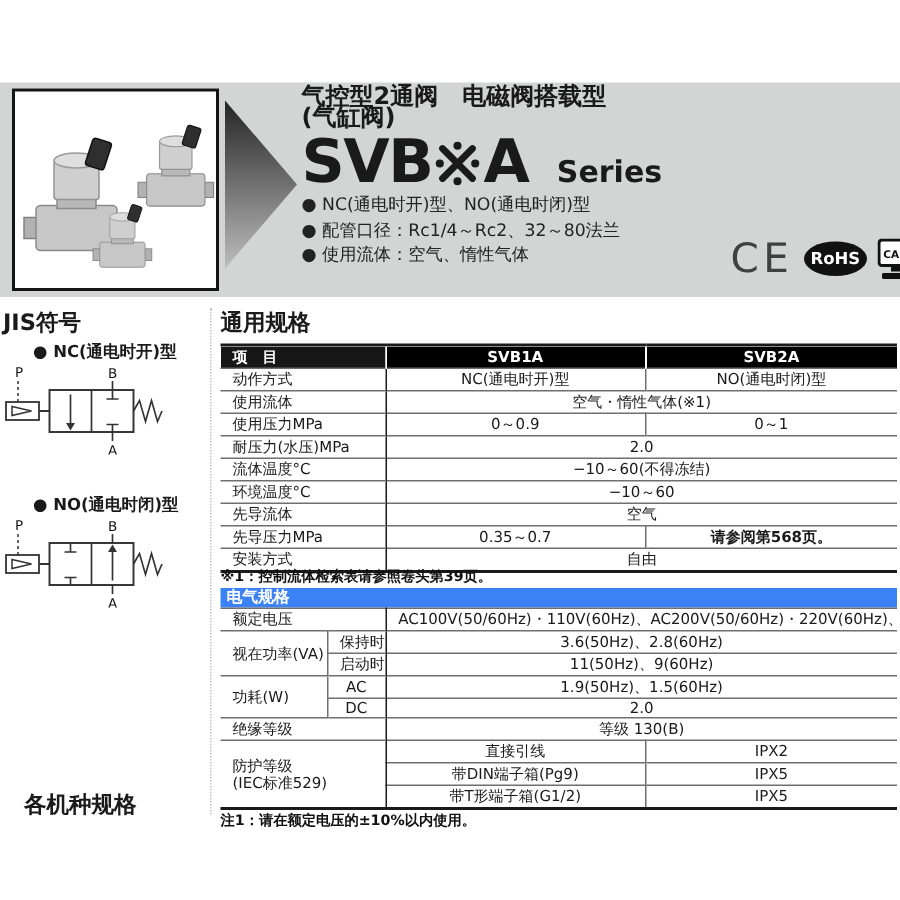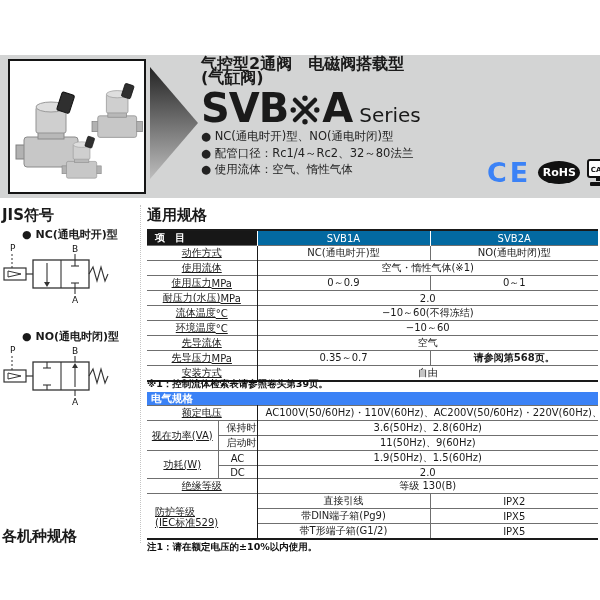--- a/index.html
+++ b/index.html
@@ -9,54 +9,54 @@
   
   .band{position:absolute;left:0;top:55px;width:600px;height:143px;background:#d3d4d4;}
   .photo-box{position:absolute;left:8px;top:59px;width:138px;height:135px;background:#fff;
              border:2px solid #151515;box-sizing:border-box;}
   .arrow-wrap{position:absolute;left:150px;top:67px;width:48px;height:112px;}
   .title-block{position:absolute;left:201px;top:57px;width:300px;}
   .subtitle{font-size:16px;font-weight:bold;line-height:13.5px;letter-spacing:0;}
   .big-title{margin-top:4px;display:flex;align-items:baseline;height:40px;}
   .model{font-size:40px;font-weight:bold;letter-spacing:-1px;line-height:40px;}
   .refmark{width:30px;height:30px;margin:0 2px;position:relative;top:3px;}
-  .series{font-size:20px;font-weight:normal;margin-left:7px;}
+  .series{font-size:20px;font-weight:bold;margin-left:19px;}
   .bullets{margin-top:0;}
   .bullet{font-size:11.5px;line-height:16.5px;font-weight:500;color:#222;}
   .badges{position:absolute;left:487px;top:157px;display:flex;align-items:center;}
-  .ce{font-size:27px;font-weight:bold;letter-spacing:3px;color:#3b82f6;}
+  .ce{font-size:27px;font-weight:normal;letter-spacing:3px;color:#404040;}
   .rohs{margin-left:7px;width:42px;height:23px;background:#111;border-radius:50%;
         color:#fff;font-size:11px;font-weight:bold;display:flex;align-items:center;justify-content:center;}
   .cad{margin-left:7px;width:24px;height:28px;}
 
   
   .jis-title{position:absolute;left:2px;top:206px;font-size:15px;font-weight:bold;}
   .valve-label{position:absolute;font-size:11px;font-weight:bold;margin-left:20px;}
   .valve-svg{position:absolute;left:2px;width:110px;height:62px;}
-  .bottom-heading{position:absolute;left:2px;top:527px;font-size:15px;font-weight:bold;}
+  .bottom-heading{position:absolute;left:16px;top:527px;font-size:15px;font-weight:bold;}
   .col-divider{position:absolute;left:140px;top:205px;height:338px;border-left:1px dotted #c4c4c4;}
 
   
   .sec-title{position:absolute;font-size:15px;font-weight:bold;}
   .spec{position:absolute;left:147px;width:451px;border-collapse:collapse;table-layout:fixed;
         font-size:10px;border-bottom:2px solid #1a1a1a;}
   .spec td,.spec th{height:13px;padding:0 8px;border-top:1px solid #6f6f6f;
         overflow:hidden;white-space:nowrap;font-weight:normal;box-sizing:border-box;}
   .spec tr:first-child th{border-top:2px solid #1a1a1a;}
   th.hq{background:#171717;color:#fff;text-align:left;font-weight:bold;border-right:1px solid #fff;}
-  th.hv{background:#0369a1;color:#fff;text-align:center;font-weight:normal;border-right:1px solid #fff;}
+  th.hv{background:#000000;color:#fff;text-align:center;font-weight:bold;border-right:1px solid #fff;}
   th.hv:last-child{border-right:none;}
   .spec td.lab{text-align:left;}
   .spec td.val{text-align:center;}
   .spec td.sub{text-align:center;margin-left:12px;}
   .spec .thickR{border-right:1.5px solid #1a1a1a;}
   .spec .thinR{border-right:1px solid #6f6f6f;}
   .spec .midR{border-right:1px solid #6f6f6f;}
   .spec .bold{font-weight:bold;}
-  .labwrap{display:flex;justify-content:center;align-items:center;text-decoration:underline;}
+  .labwrap{display:flex;justify-content:flex-start;align-items:center;}
   .labwrap.two{display:block;line-height:11px;padding-top:1px;}
   .elec-bar{position:absolute;left:147px;width:451px;height:13px;background:#3b82f6;color:#fff;
             font-size:10.5px;font-weight:bold;line-height:13px;padding-left:4px;box-sizing:border-box;}
   .note{position:absolute;left:147px;font-size:9.5px;font-weight:bold;color:#111;}
 </style>
 </head>
 <body>
 
 <div class="page">
 

